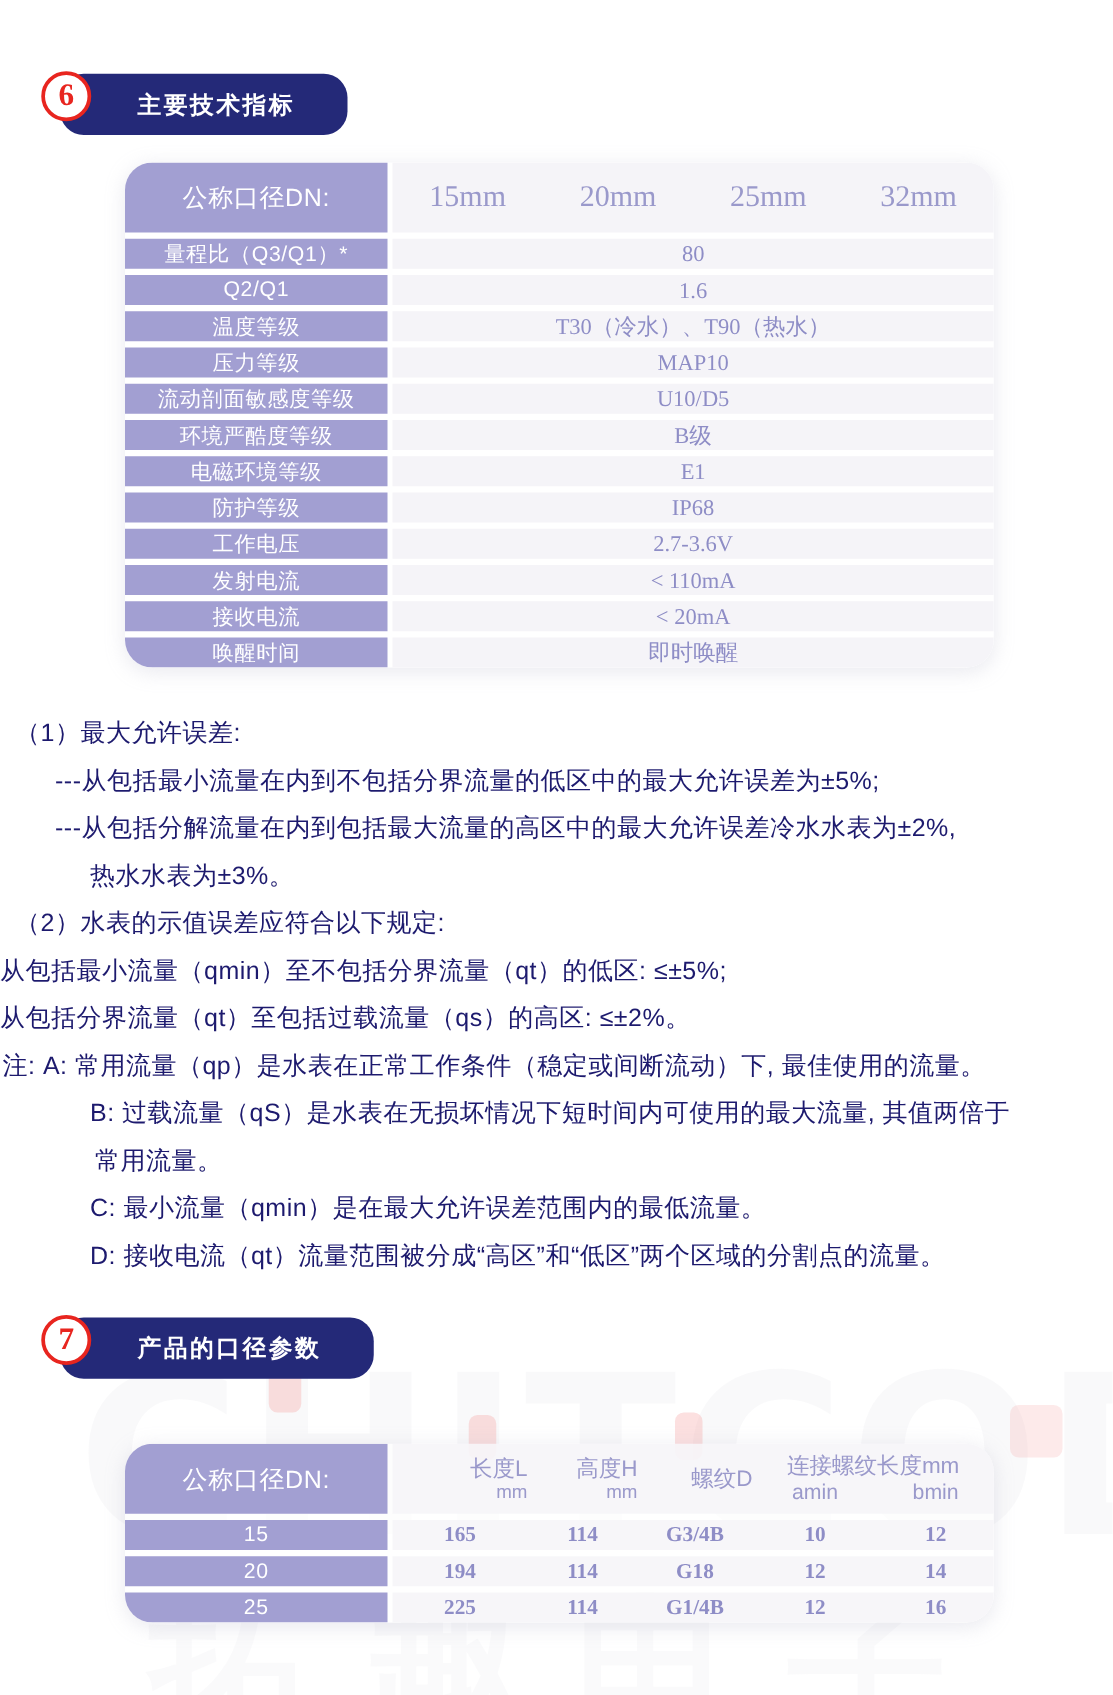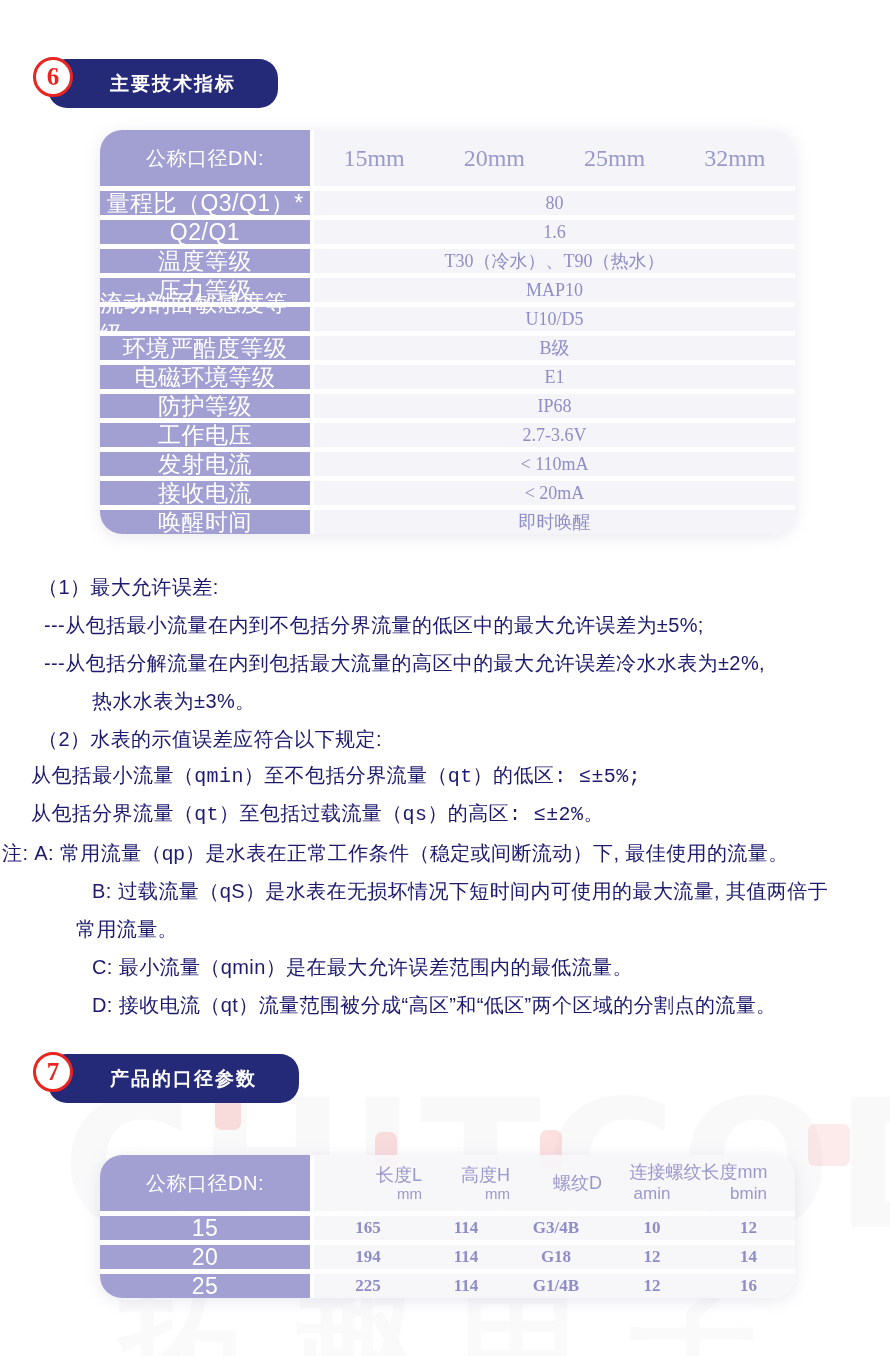--- a/index.html
+++ b/index.html
@@ -31,21 +31,21 @@
   #sec7{top:1052px;}
 
   
   .card{position:absolute;left:100px;width:695px;border-radius:22px;overflow:hidden;
     background:rgba(255,255,255,0.6);box-shadow:0 3px 16px rgba(175,175,198,0.28);z-index:2;}
   #card-spec{top:130px;}
   #card-dims{top:1155px;}
 
   .trow{display:grid;grid-template-columns:210px 481px;column-gap:4px;margin-bottom:5px;}
   .trow:last-child{margin-bottom:0;}
-  .tlabel{background:#a29fd2;color:#ffffff;font-size:23px;display:flex;align-items:center;
+  .tlabel{background:#a29fd2;color:#ffffff;font-size:17px;display:flex;align-items:center;
     justify-content:center;height:24px;letter-spacing:0.5px;}
   .tvalue{background:#f5f4f8;color:#8e8dc6;font-size:18px;display:flex;align-items:center;
     justify-content:center;height:24px;font-family:"Liberation Serif","DejaVu Serif",serif;}
   .thead .tlabel{height:56px;font-size:20px;}
   .thead .tvalue{height:56px;background:#f5f4f8;}
   .hcols{display:grid;grid-template-columns:repeat(4,1fr);width:100%;height:100%;}
   .hcols span{display:flex;align-items:center;justify-content:center;
     font-family:"Liberation Serif","DejaVu Serif",serif;font-size:24px;color:#9a99cb;}
 
   
@@ -59,24 +59,24 @@
   .hgroup{display:flex;flex-direction:column;justify-content:center;color:#9a99cb;}
   .hgroup .gtitle{text-align:center;font-size:18px;line-height:22px;}
   .hgroup .gsubs{display:grid;grid-template-columns:100px 93px;}
   .hgroup .gsubs span{text-align:center;font-size:17px;line-height:22px;}
 
   
   .notes{position:absolute;left:0;top:568px;width:890px;z-index:2;color:#1d1a6e;
     font-size:20px;letter-spacing:0.4px;}
   .notes .line{height:38px;line-height:38px;white-space:nowrap;}
   .i0{padding-left:2px;}
-  .i1{padding-left:31px;font-family:Liberation Mono, monospace;}
-  .i2{padding-left:38px;}
+  .i1{padding-left:0;}
+  .i2{padding-left:12px;}
   .i3{padding-left:44px;}
-  .i4{padding-left:92px;}
+  .i4{padding-left:72px;}
   .i5{padding-left:76px;}
 </style>
 </head>
 <body>
 
 <div class="wm-latin">CHITCODS</div>
 <div class="wm-cn">拓趣电子</div>
 <div class="wm-sq s1"></div>
 <div class="wm-sq s2"></div>
 <div class="wm-sq s3"></div>

